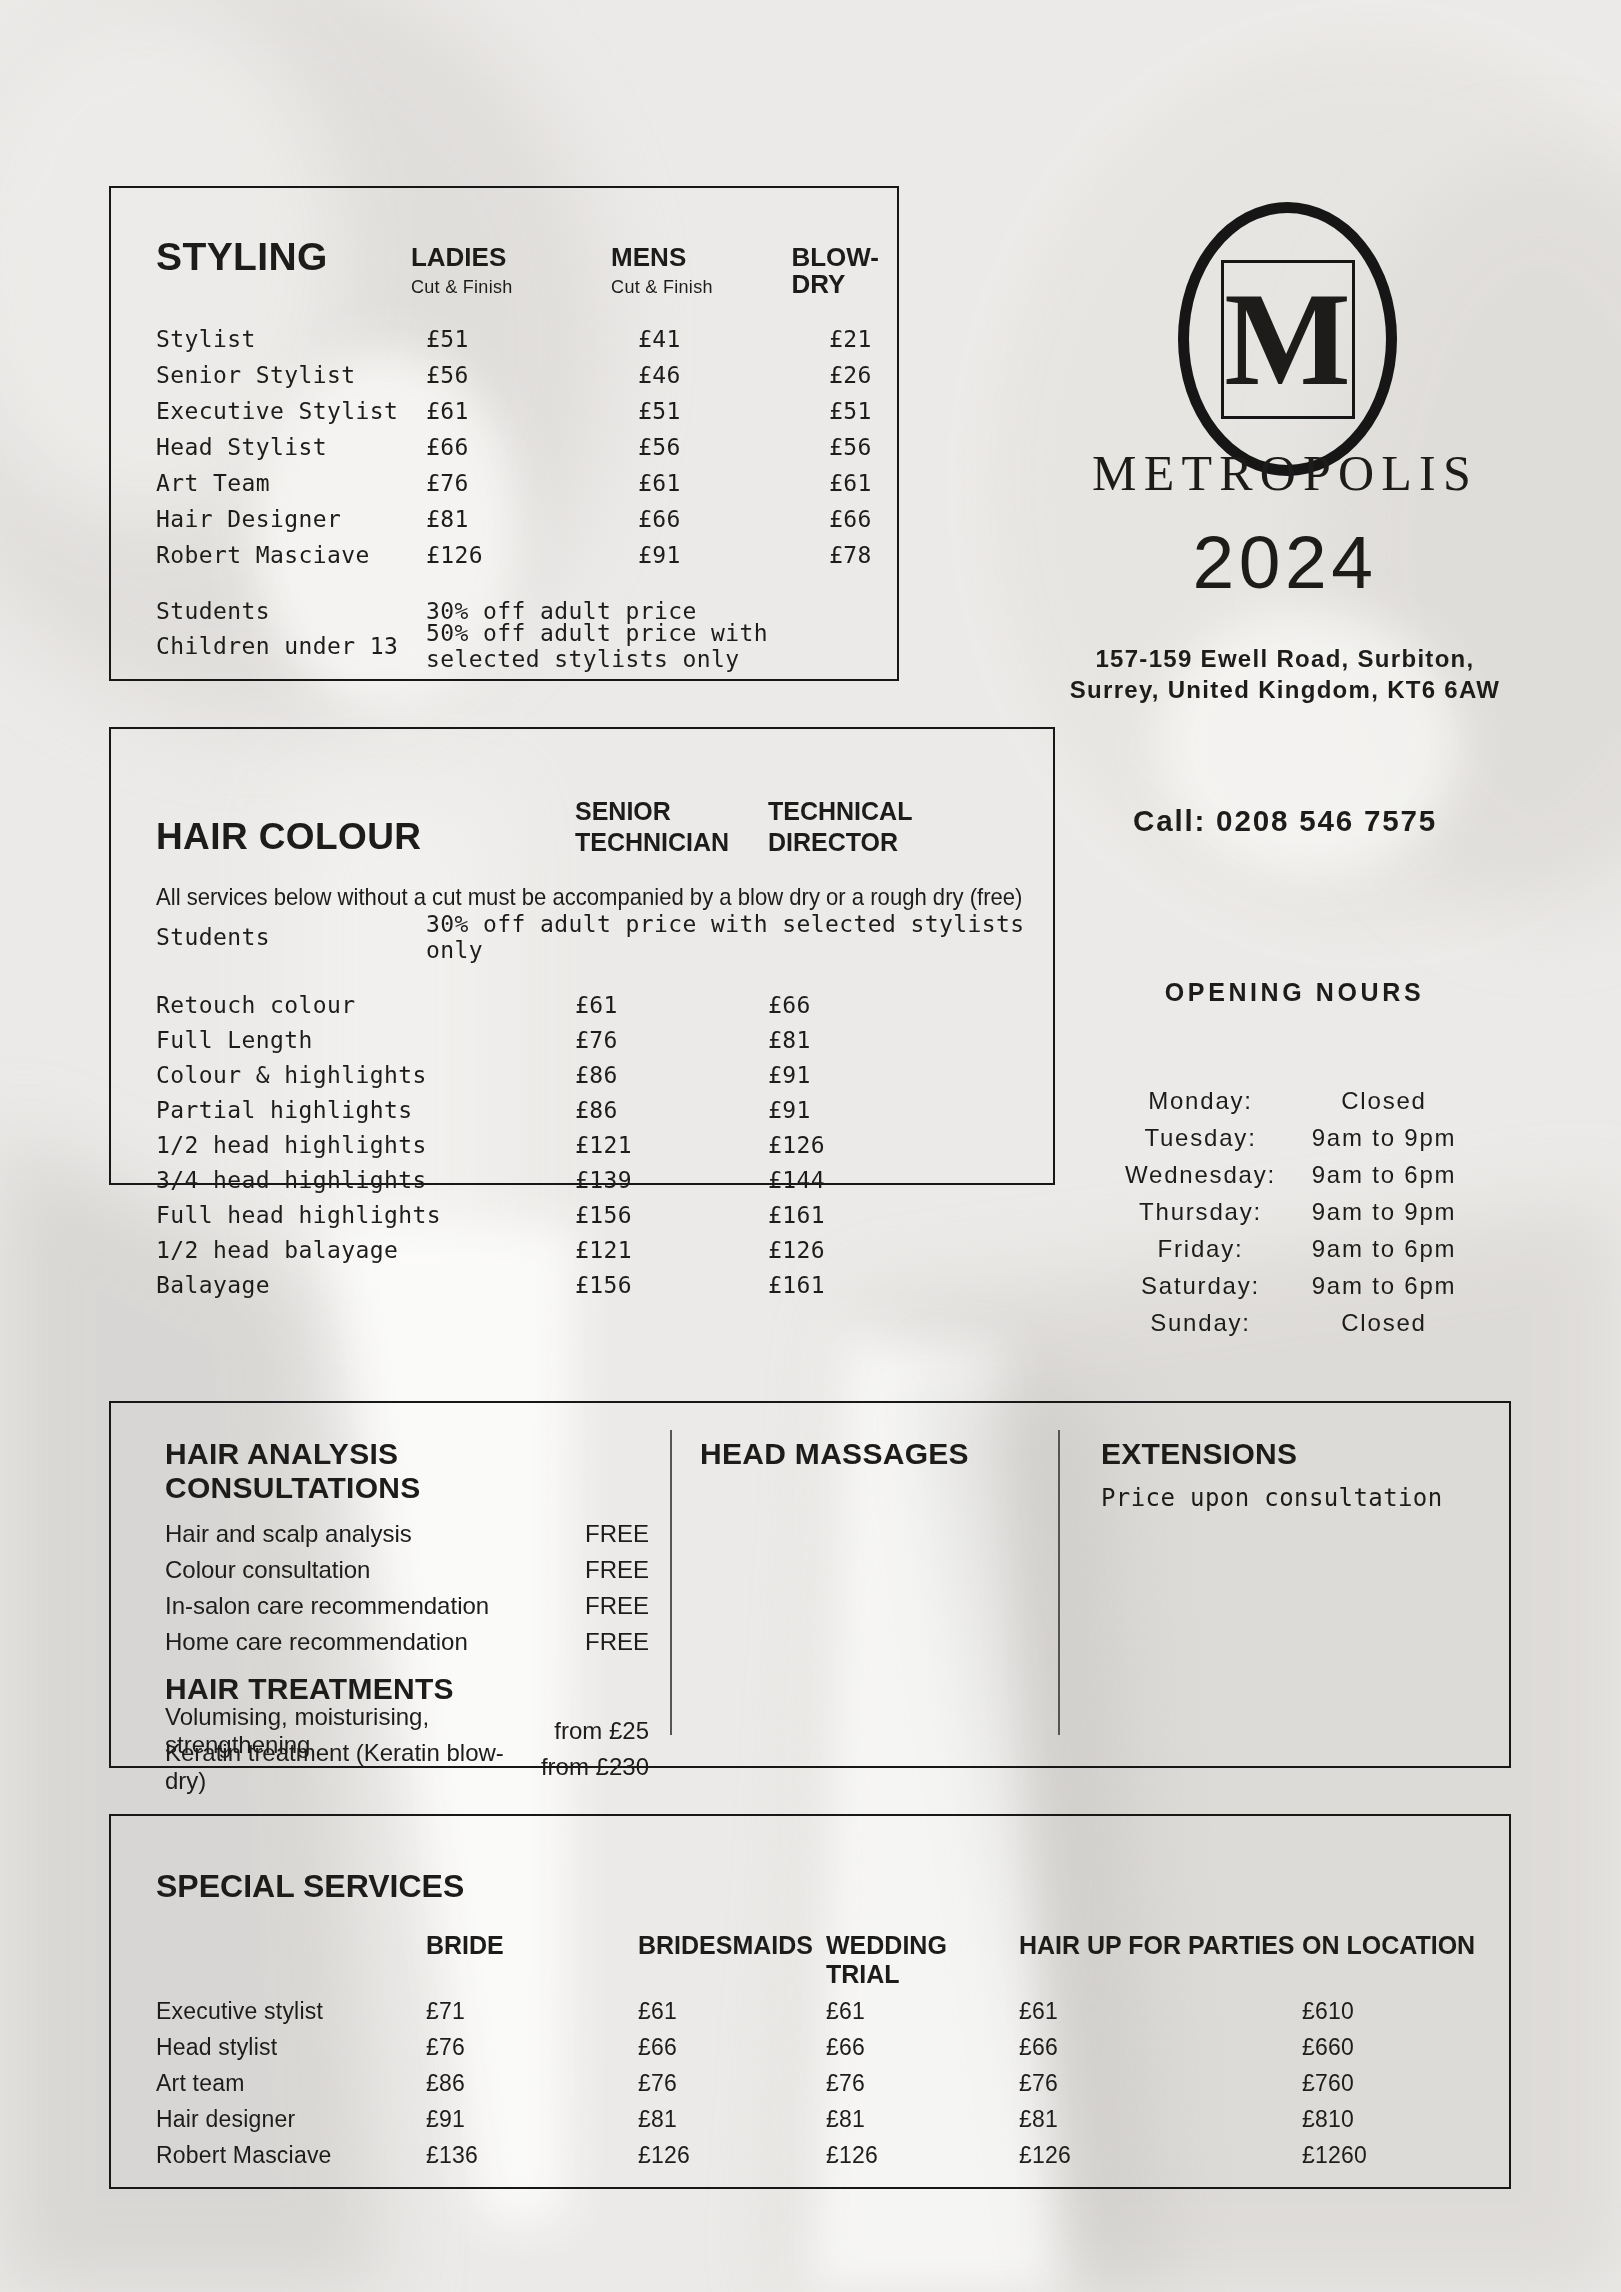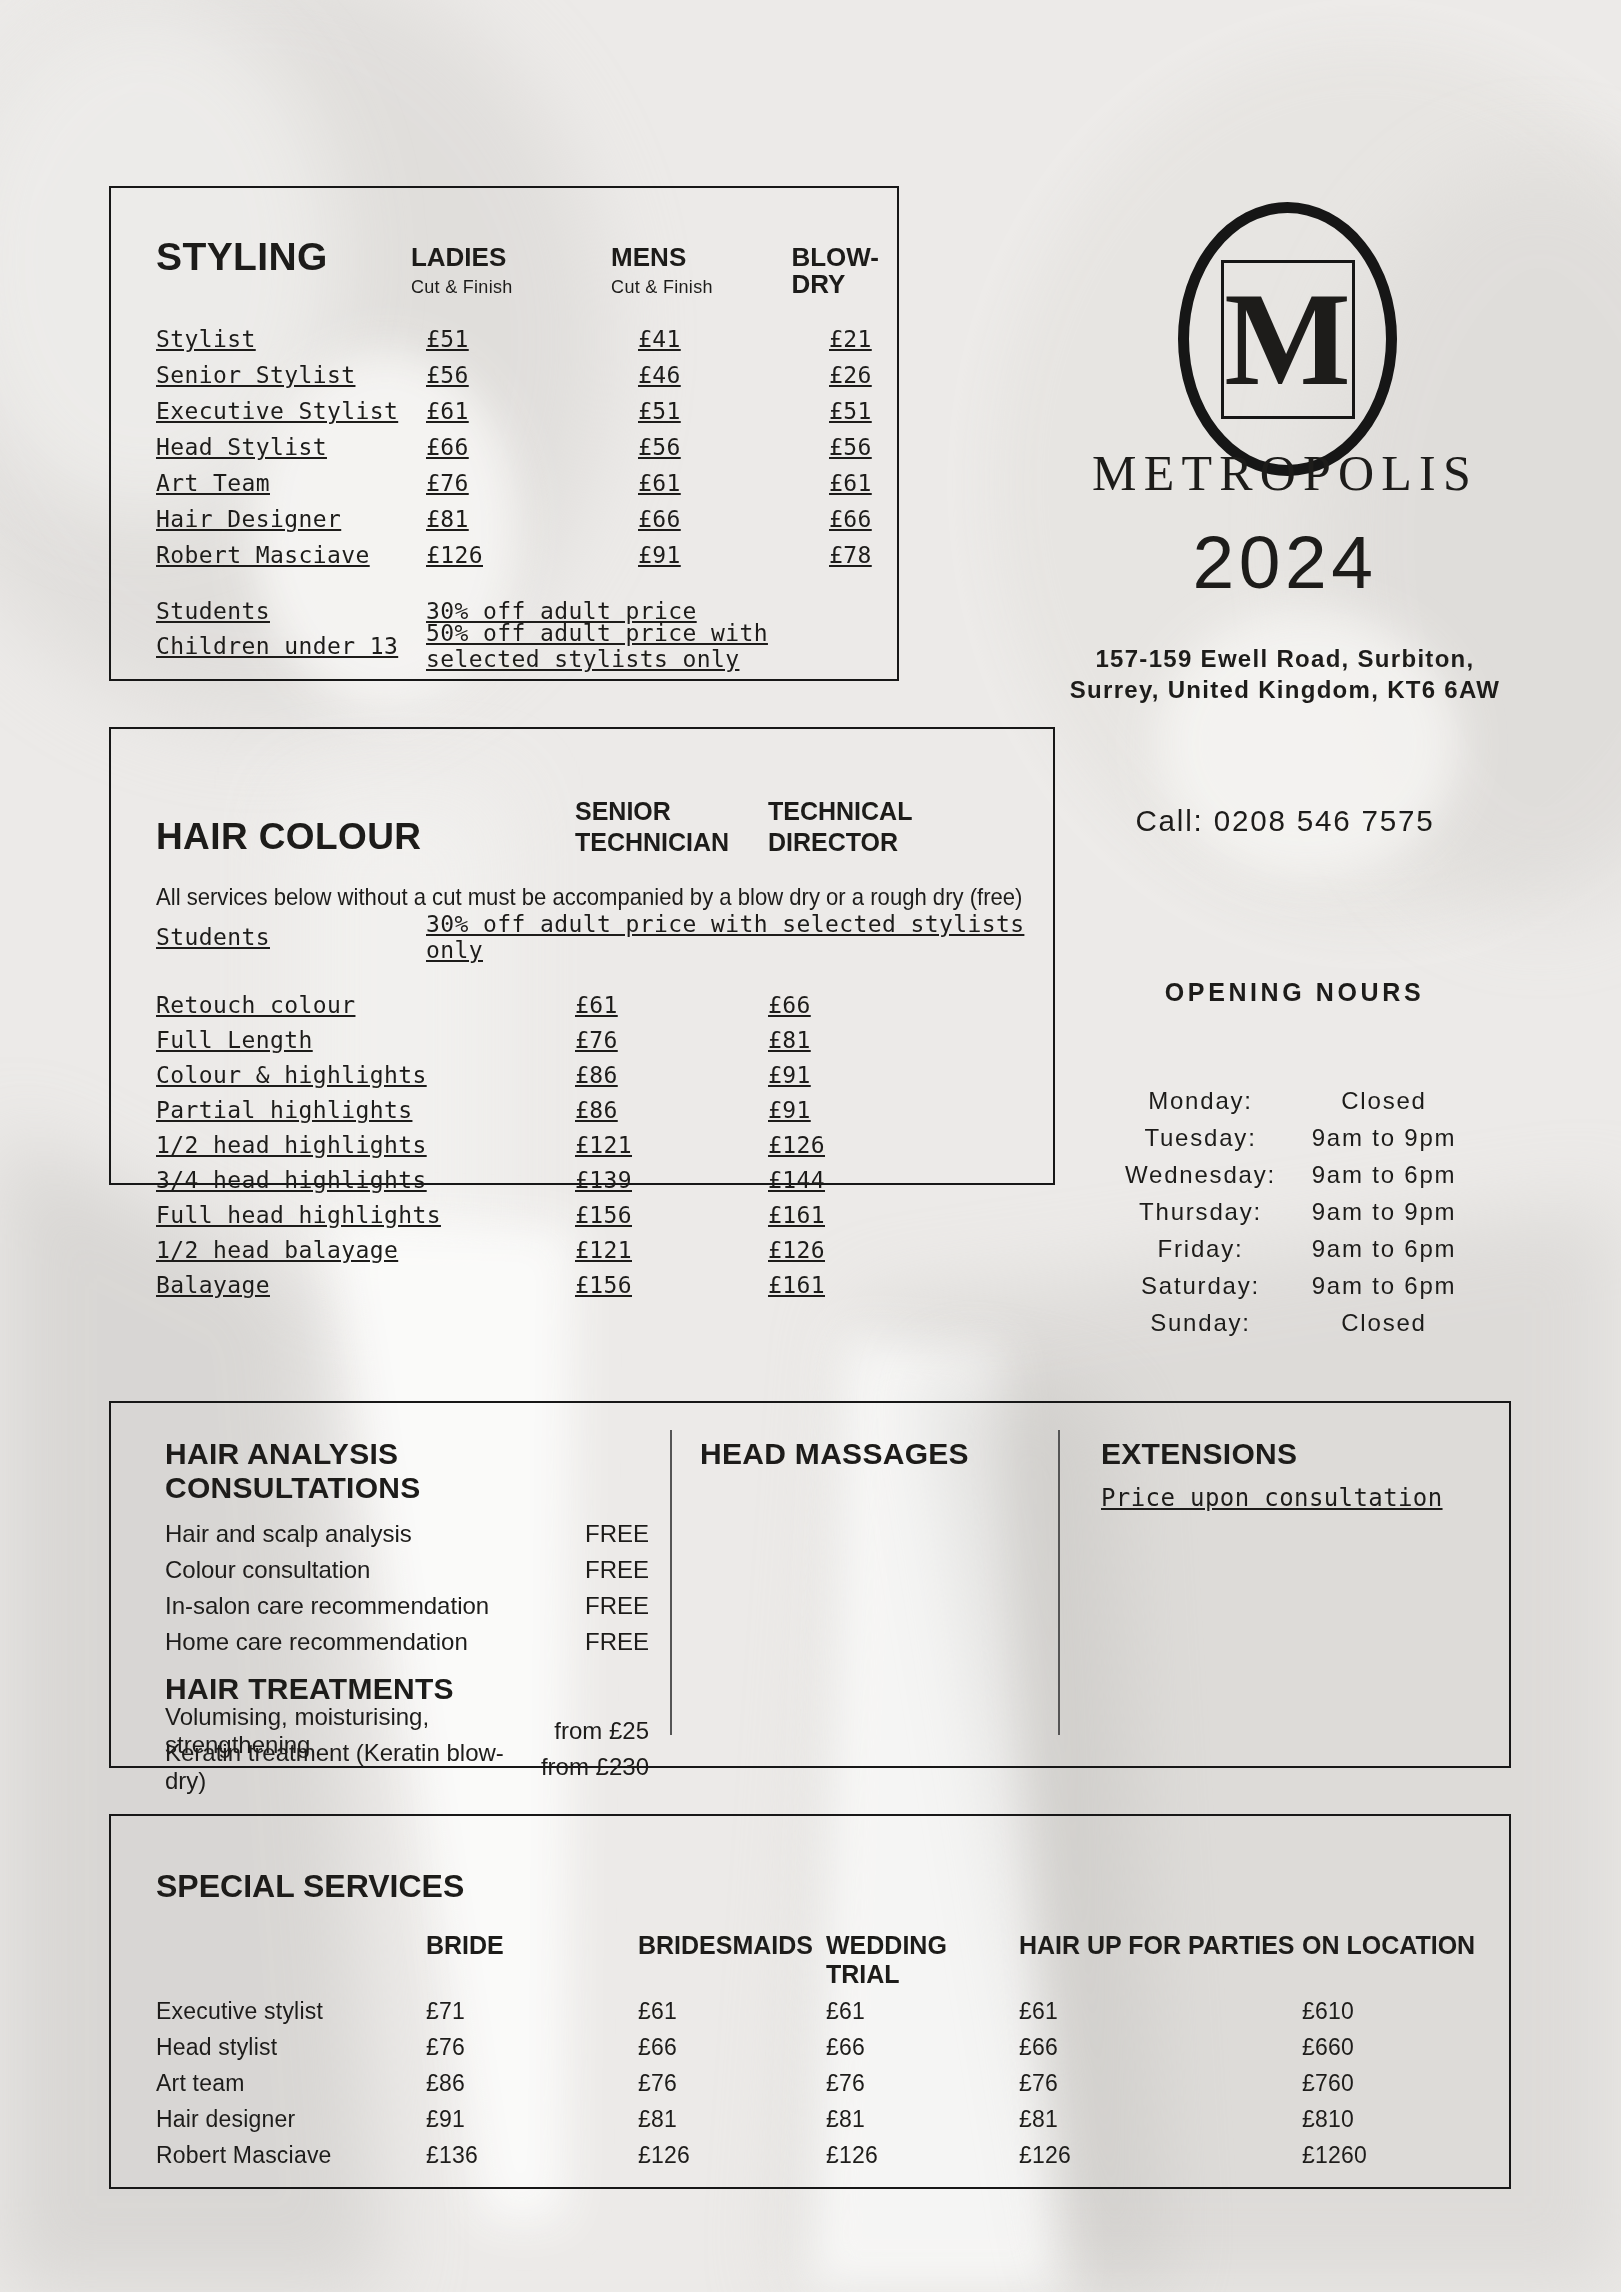--- a/index.html
+++ b/index.html
@@ -7,21 +7,21 @@
         font-family:"Liberation Sans",sans-serif;color:#1d1c1a;}
   .bg{position:absolute;left:0;top:0;width:1621px;height:2293px;}
 
   .box{position:absolute;border:2.7px solid #171717;box-sizing:border-box;}
   #box-styling{left:109px;top:186px;width:790px;height:495px;}
   #box-colour{left:109px;top:727px;width:946px;height:458px;}
   #box-consult{left:109px;top:1401px;width:1402px;height:367px;}
   #box-special{left:109px;top:1814px;width:1402px;height:375px;}
 
   .abs{position:absolute;}
-  .mono{font-family:"DejaVu Sans Mono",monospace;text-decoration:underline;}
+  .mono{font-family:"DejaVu Sans Mono",monospace;}
   .serif{font-family:"Liberation Serif",serif;}
 
   
   .trow{display:flex;align-items:center;height:36px;font-size:23px;letter-spacing:0.4px;}
   .trow39{height:35px;}
   .c-l1{width:270px;}  .c1a{width:212px;} .c1b{width:191px;} .cfl{flex:1;}
   .c-l2{width:419px;}  .c2a{width:193px;}
   .s0{width:270px;} .s1{width:212px;} .s2{width:188px;} .s3{width:193px;} .s4{width:283px;}
 
   
@@ -45,21 +45,21 @@
   
   .center-col{text-align:center;}
   #logo{left:1178px;top:202px;width:219px;height:274px;border:11.6px solid #161616;border-radius:50%;
         display:flex;align-items:center;justify-content:center;box-sizing:border-box;}
   #logo-square{width:134px;height:159px;border:3.6px solid #161616;box-sizing:border-box;
         display:flex;align-items:center;justify-content:center;}
   #logo-m{font-size:134px;font-weight:bold;line-height:1;}
   #brand-name{left:1061px;top:444px;width:448px;font-size:50px;letter-spacing:7.2px;}
   #brand-year{left:1106px;top:519px;width:358px;font-size:75px;letter-spacing:4.5px;}
   #address{left:1061px;top:643px;width:448px;font-size:24px;font-weight:bold;letter-spacing:1.3px;line-height:31px;}
-  #call{left:1061px;top:804px;width:448px;font-size:29.6px;font-weight:normal;letter-spacing:1.8px;}
+  #call{left:1061px;top:804px;width:448px;font-size:29.6px;font-weight:bold;letter-spacing:1.8px;}
   #hours-title{left:1075px;top:978px;width:439px;font-size:25px;font-weight:bold;letter-spacing:3.6px;}
   #hours{left:1111px;top:1082px;width:367px;}
   .oh-row{display:flex;height:37px;align-items:center;font-size:24px;letter-spacing:1.8px;}
   .oh-day{width:179px;text-align:center;}
   .oh-time{flex:1;text-align:center;}
 </style>
 </head>
 <body>
 
 <div class="page">

